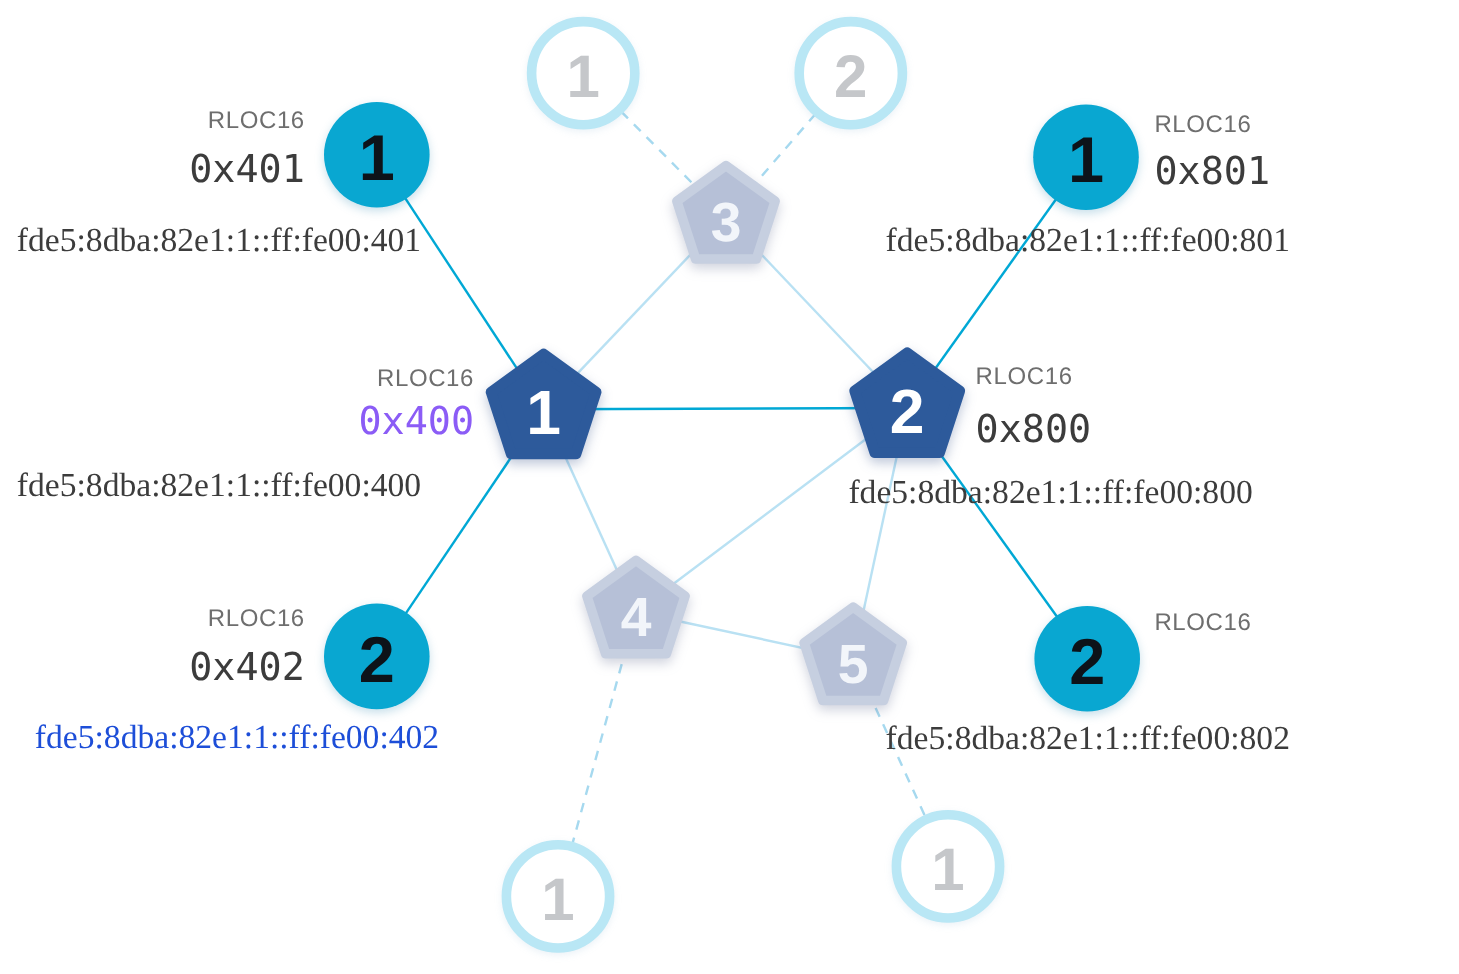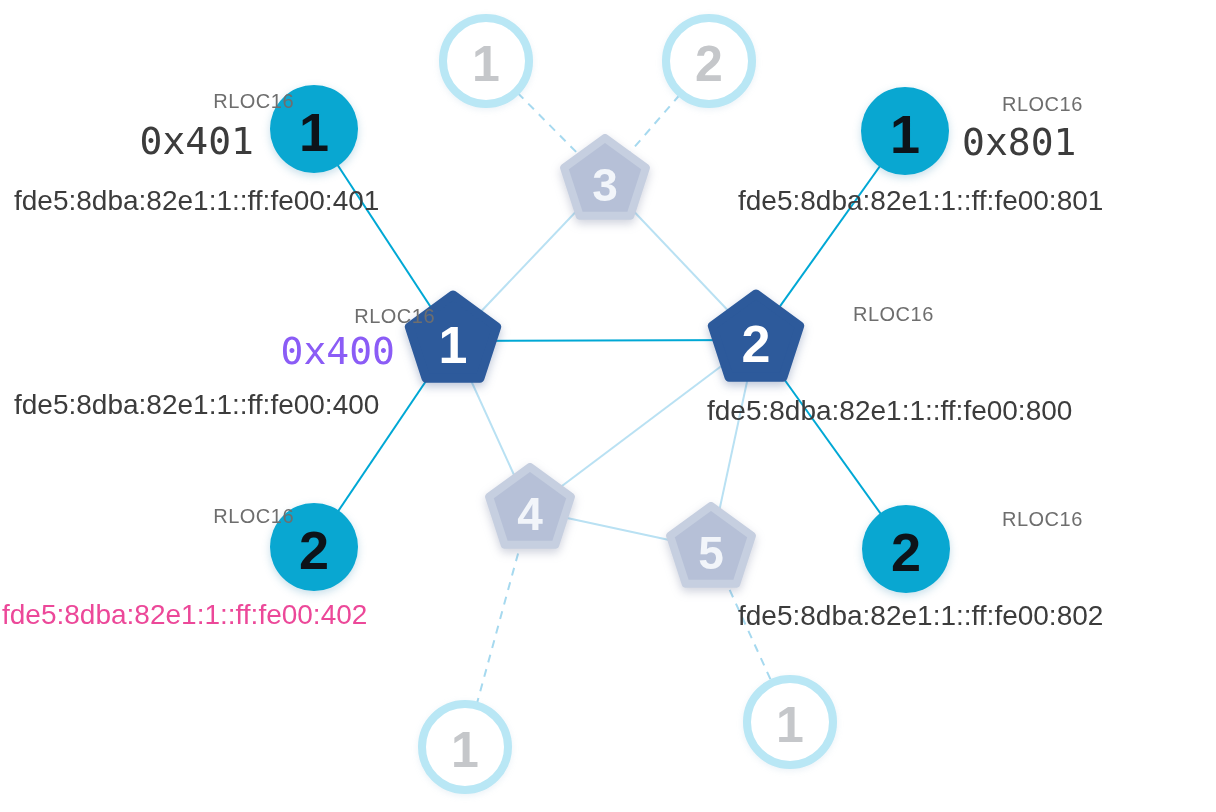--- a/index.html
+++ b/index.html
@@ -8,24 +8,24 @@
   .stage{position:absolute;left:0;top:0;width:1216px;height:812px;}
   svg#net{position:absolute;left:0;top:0;}
   .edge{fill:none;}
   .node-router{filter:drop-shadow(0 4px 5px rgba(40,70,130,.30));}
   .node-child{filter:drop-shadow(0 3px 4px rgba(0,110,160,.22));}
   .node-ghost-router{filter:drop-shadow(0 4px 5px rgba(100,110,145,.30));}
   .node-ghost-child{filter:drop-shadow(0 2px 3px rgba(120,170,200,.15));}
   .num{font-family:"Liberation Sans",sans-serif;font-weight:700;
        text-anchor:middle;pointer-events:none;}
   .rloc-caption{position:absolute;font-size:20px;letter-spacing:.5px;
-       line-height:22px;white-space:nowrap;margin-left:40px;}
+       line-height:22px;white-space:nowrap;}
   .rloc-hex{position:absolute;font-family:"DejaVu Sans Mono","Liberation Mono",monospace;
-       font-size:38px;line-height:42px;white-space:nowrap;}
-  .ipv6{position:absolute;font-family:Liberation Sans, sans-serif;
+       font-size:32px;line-height:42px;white-space:nowrap;}
+  .ipv6{position:absolute;font-family:Liberation Serif, serif;
        font-size:28px;line-height:33px;white-space:nowrap;}
 </style>
 </head>
 <body>
 
 <div class="stage">
     <svg id="net" width="1216" height="812" viewBox="0 0 1216 812">
       <line x1="453" y1="341" x2="756" y2="340" stroke="#00a8d5" stroke-width="2" class="edge"></line>
       <line x1="453" y1="341" x2="314" y2="129" stroke="#00a8d5" stroke-width="2" class="edge"></line>
       <line x1="453" y1="341" x2="314" y2="547" stroke="#00a8d5" stroke-width="2" class="edge"></line>
@@ -92,23 +92,25 @@
       <g class="node-child">
         <circle cx="906" cy="549" r="44" fill="#09a7d1"></circle>
         <text x="906" y="552" class="num" font-size="54" fill="#0d1319" dominant-baseline="central">2</text>
       </g>
     </svg>
     <div class="rloc-caption" style="color: rgb(110, 110, 110); top: 90px; left: 0px; width: 254px; text-align: right;">RLOC16</div>
     <div class="rloc-hex" style="color: rgb(60, 60, 60); top: 120px; left: 0px; width: 254px; text-align: right;">0x401</div>
     <div class="rloc-caption" style="color: rgb(110, 110, 110); top: 305px; left: 0px; width: 395px; text-align: right;">RLOC16</div>
     <div class="rloc-hex" style="color: #8b5cf6; top: 330px; left: 0px; width: 395px; text-align: right;">0x400</div>
     <div class="rloc-caption" style="color: rgb(110, 110, 110); top: 505px; left: 0px; width: 254px; text-align: right;">RLOC16</div>
+    <div class="rloc-hex" style="color: rgb(60, 60, 60); top: 535px; left: 0px; width: 254px; text-align: right;">0x402</div>
     <div class="rloc-caption" style="color: rgb(110, 110, 110); top: 93px; left: 962px;">RLOC16</div>
     <div class="rloc-hex" style="color: rgb(60, 60, 60); top: 121px; left: 962px; text-align: right;">0x801</div>
     <div class="rloc-caption" style="color: rgb(110, 110, 110); top: 303px; left: 813px;">RLOC16</div>
+    <div class="rloc-hex" style="color: rgb(60, 60, 60); top: 336px; left: 813px;">0x800</div>
     <div class="rloc-caption" style="color: rgb(110, 110, 110); top: 508px; left: 962px;">RLOC16</div>
     <div class="ipv6" style="color: rgb(60, 60, 60); left: 14px; top: 184px;">fde5:8dba:82e1:1::ff:fe00:401</div>
     <div class="ipv6" style="color: rgb(60, 60, 60); left: 14px; top: 388px; text-align: right;">fde5:8dba:82e1:1::ff:fe00:400</div>
-    <div class="ipv6" style="color: #ec4899; left: 2px; top: 598px;">fde5:8dba:82e1:1::ff:fe00:402</div>
+    <div class="ipv6" style="color: #1d4ed8; left: 29px; top: 598px;">fde5:8dba:82e1:1::ff:fe00:402</div>
     <div class="ipv6" style="color: rgb(60, 60, 60); left: 738px; top: 184px;">fde5:8dba:82e1:1::ff:fe00:801</div>
     <div class="ipv6" style="color: rgb(60, 60, 60); left: 707px; top: 394px; text-align: right;">fde5:8dba:82e1:1::ff:fe00:800</div>
     <div class="ipv6" style="color: rgb(60, 60, 60); left: 738px; top: 599px;">fde5:8dba:82e1:1::ff:fe00:802</div>
   </div>
 
 </body></html>

